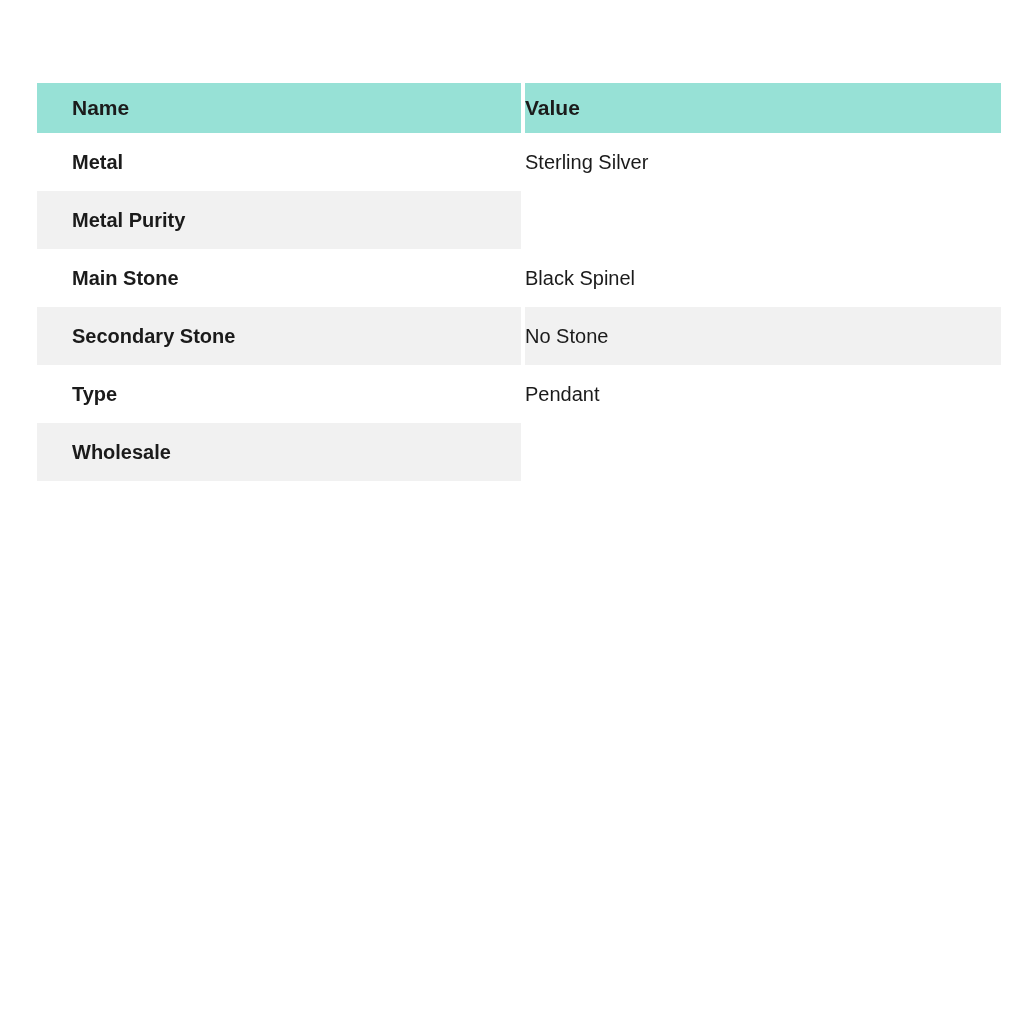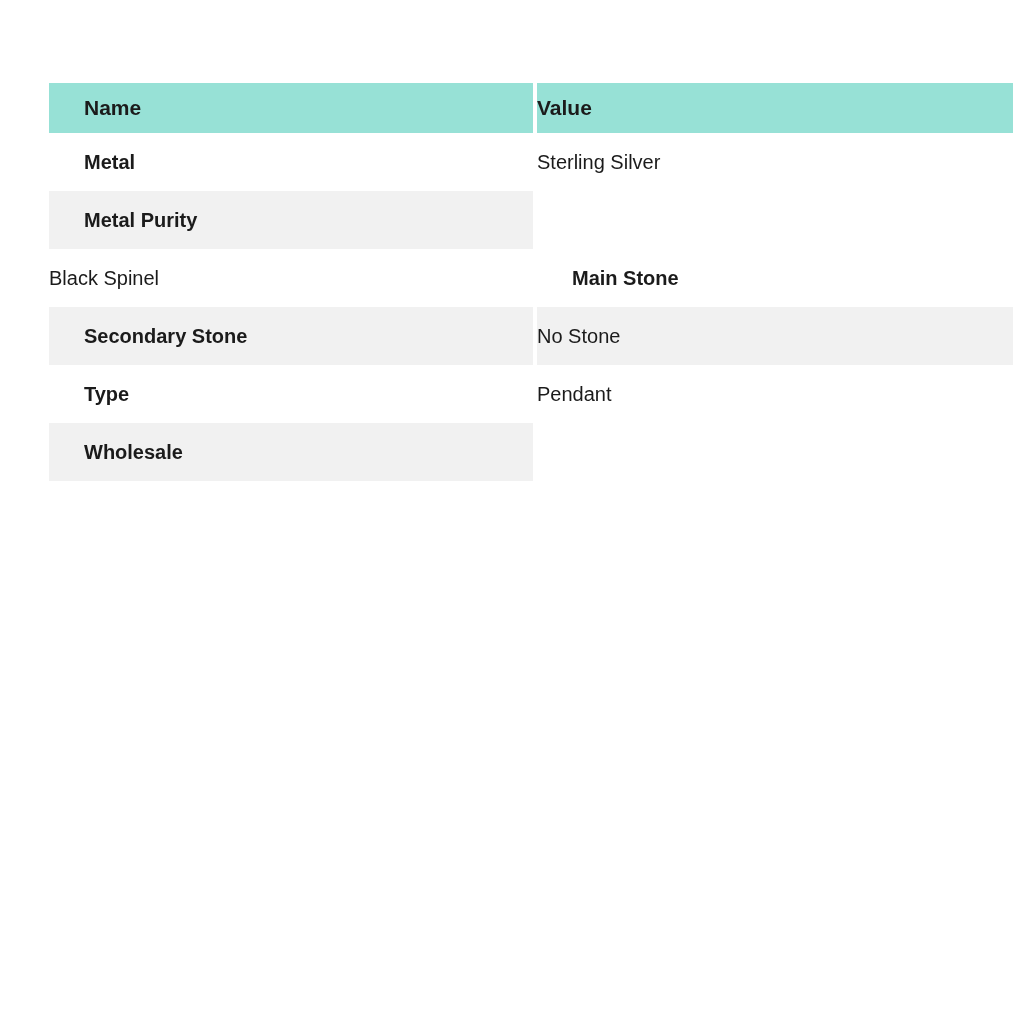--- a/index.html
+++ b/index.html
@@ -21,21 +21,20 @@
   .spec-table {
     position: absolute;
     left: 37px;
     top: 83px;
     width: 964px;
   }
   .row {
     display: grid;
     grid-template-columns: 484px 476px;
     column-gap: 4px;
-    margin-left: 12px;
   }
   .row.header .cell {
     background: var(--header-bg);
     height: 50px;
     font-weight: 700;
     font-size: 21px;
   }
   .row.body .cell {
     height: 58px;
     font-size: 20px;
@@ -65,22 +64,22 @@
   <div class="row body">
     <div class="cell name-col">Metal</div>
     <div class="cell value-col">Sterling Silver</div>
   </div>
 
   <div class="row body striped">
     <div class="cell name-col">Metal Purity</div>
   </div>
 
   <div class="row body">
+    <div class="cell name-col">Main Stone</div>
     <div class="cell value-col">Black Spinel</div>
-    <div class="cell name-col">Main Stone</div>
   </div>
 
   <div class="row body striped">
     <div class="cell name-col">Secondary Stone</div>
     <div class="cell value-col">No Stone</div>
   </div>
 
   <div class="row body">
     <div class="cell name-col">Type</div>
     <div class="cell value-col">Pendant</div>

